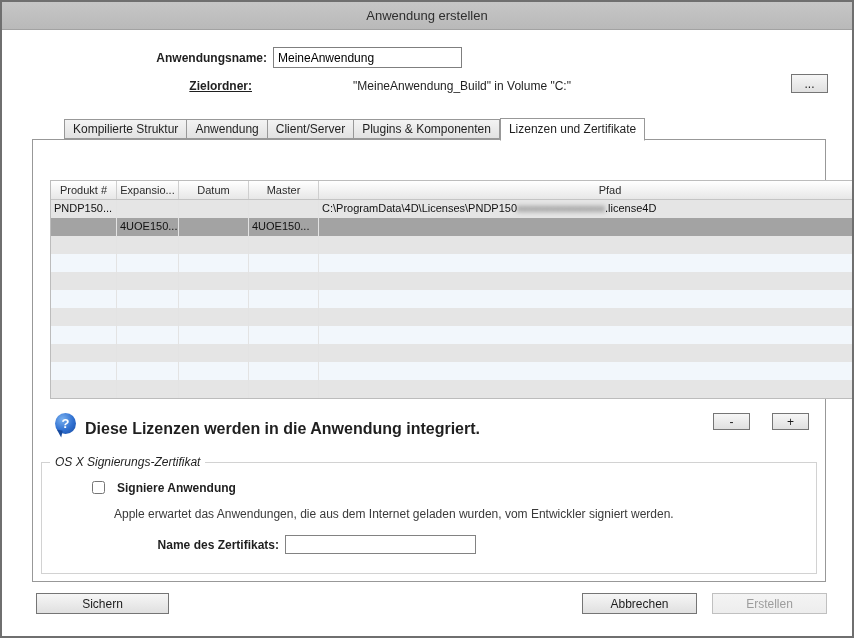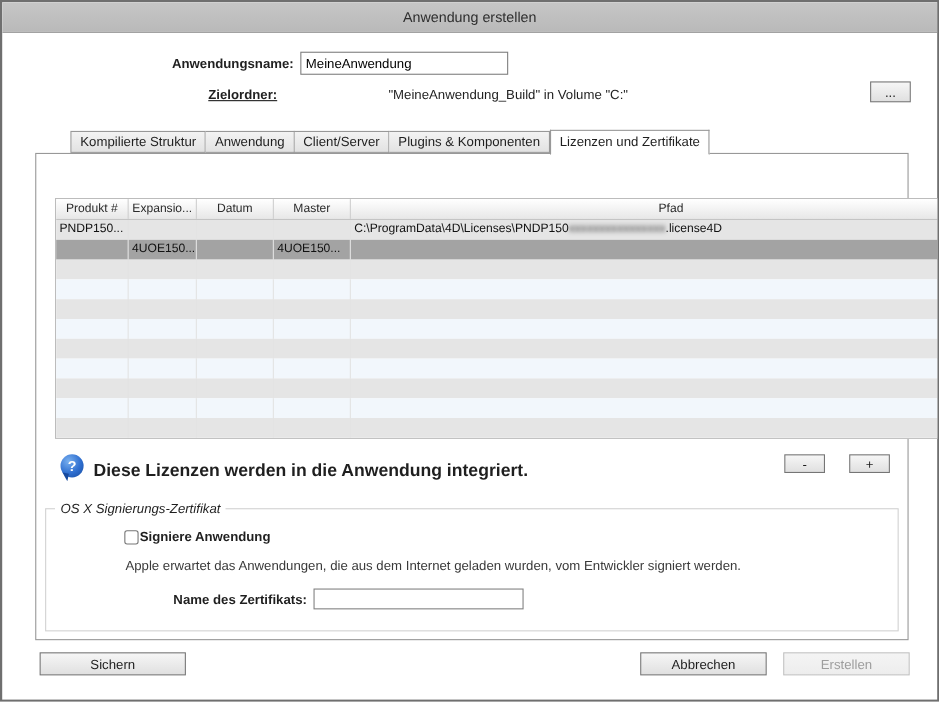--- a/index.html
+++ b/index.html
@@ -118,21 +118,21 @@
   .btn-plus  { position:absolute; left:739px; top:273px; width:37px; height:17px; }
 
   .cert-group {
     position:absolute; left:8px; top:322px; width:776px; height:112px;
     border:1px solid #d2d2d2;
   }
   .cert-legend {
     position:absolute; left:8px; top:-8px; background:#ffffff;
     padding:0 5px; font-size:12px; color:#1f1f1f;font-style:italic;
   }
-  .cert-check-row { position:absolute; left:50px; top:18px; display:flex; align-items:flex-end; gap:1px;margin-left:21px; }
+  .cert-check-row { position:absolute; left:50px; top:18px; display:flex; align-items:flex-start; gap:12px; }
   .cert-check-row input { width:13px; height:13px; }
   .cert-desc { position:absolute; left:72px; top:44px; font-size:12px; color:#3a3a3a; }
   .cert-name-label { position:absolute; left:37px; top:75px; width:200px; text-align:right; }
   .cert-name-input {
     position:absolute; left:243px; top:72px; width:191px; height:19px;
     border:1px solid #828282; font-size:12px; padding:0 4px;
     font-family:"Liberation Sans", sans-serif;
   }
 
   .btn-save    { position:absolute; left:34px;  top:591px; width:133px; height:21px; }

